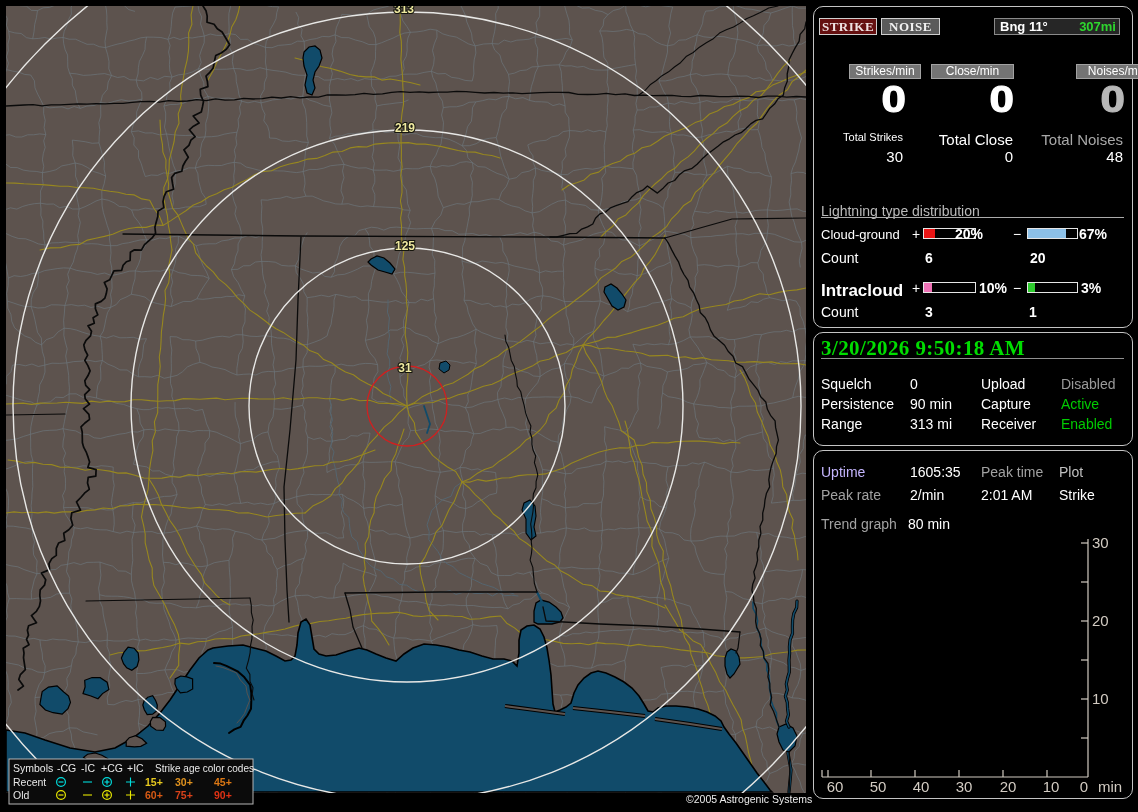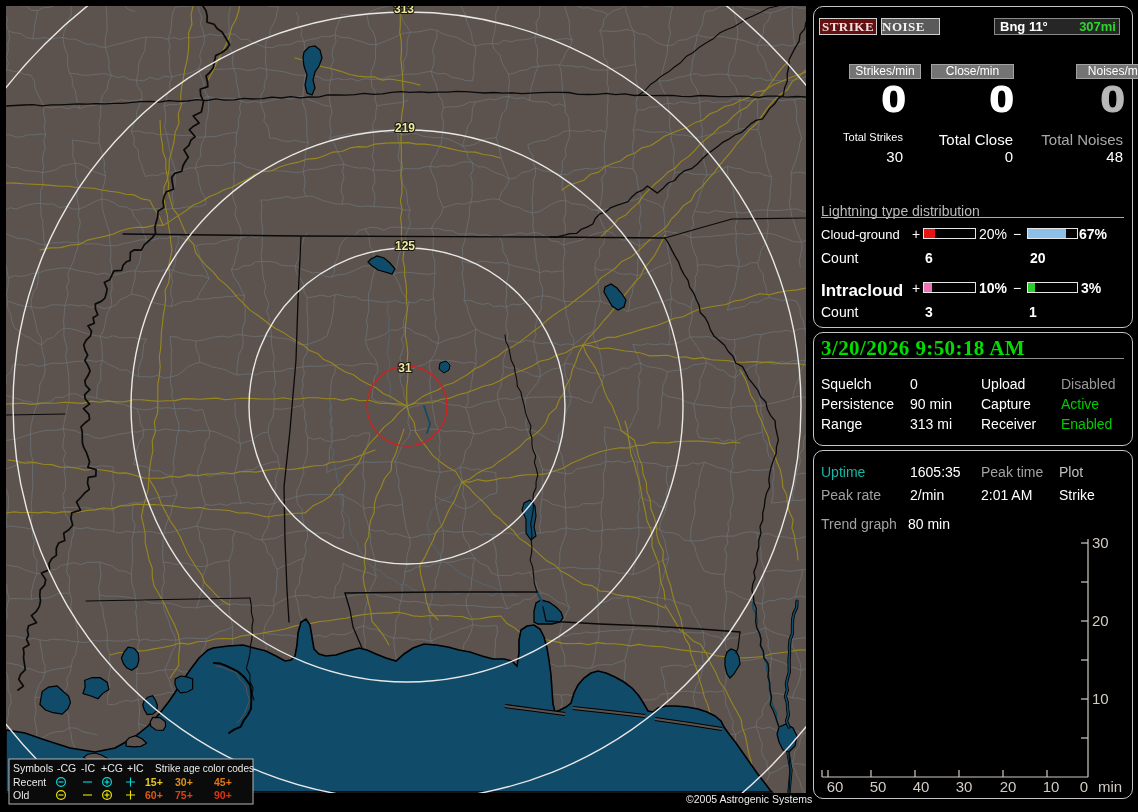--- a/index.html
+++ b/index.html
@@ -141,21 +141,21 @@
     <text x="167" y="41" font-size="10.5" fill="#d8421a" font-weight="bold" font-family="Liberation Sans,sans-serif">75+</text>
     <text x="206" y="41" font-size="10.5" fill="#e03214" font-weight="bold" font-family="Liberation Sans,sans-serif">90+</text>
   </svg>
 <div style="position:absolute;left:686px;top:793px;color:#ededed;font-size:10.5px;white-space:nowrap">©2005 Astrogenic Systems</div>
 
 <div class="panel" style="top:6px;height:322px"></div>
 <div class="panel" style="top:332px;height:114px"></div>
 <div class="panel" style="top:450px;height:349px"></div>
 
 <div class="t" style="left:819px;top:18px;width:58px;height:17px;background:#651010;border:1px solid #cfcfcf;font:bold 13px 'Liberation Serif',serif;color:#efe2e2;text-align:center;line-height:15px;letter-spacing:0.5px">STRIKE</div>
-<div class="t" style="left:881px;top:18px;width:59px;height:17px;background:#5a5a5a;border:1px solid #cfcfcf;font:bold 13px 'Liberation Serif',serif;color:#f2f2f2;line-height:15px;letter-spacing:0.5px">NOISE</div>
+<div class="t" style="left:881px;top:18px;width:59px;height:17px;background:#5a5a5a;border:1px solid #cfcfcf;font:bold 13px 'Liberation Serif',serif;color:#f2f2f2;text-align:center;line-height:15px;letter-spacing:0.5px">NOISE</div>
 <div class="t" style="left:994px;top:18px;width:126px;height:17px;background:#262626;border:1px solid #8a8a8a"></div>
 <div class="t" style="left:1000px;top:19px;font-weight:bold;font-size:13px">Bng 11°</div>
 <div class="t" style="left:994px;top:19px;width:122px;text-align:right;font-weight:bold;font-size:13px;color:#2ed52e">307mi</div>
 
 <div class="badge" style="left:849px;top:64px;width:72px">Strikes/min</div>
 <div class="badge" style="left:931px;top:64px;width:83px">Close/min</div>
 <div class="badge" style="left:1076px;top:64px;width:83px">Noises/min</div>
 
 <div class="t" style="right:232px;top:79px;font-weight:bold;font-size:36px;-webkit-text-stroke:1.1px #fff;transform:scaleX(1.22);transform-origin:100% 50%">0</div>
 <div class="t" style="right:124px;top:79px;font-weight:bold;font-size:36px;-webkit-text-stroke:1.1px #fff;transform:scaleX(1.22);transform-origin:100% 50%">0</div>
@@ -169,21 +169,21 @@
 <div class="t" style="right:15px;top:148px;font-size:15px">48</div>
 
 <div class="t" style="left:821px;top:203px;color:#bbbbbb">Lightning type distribution</div>
 <div style="position:absolute;left:821px;top:217px;width:303px;height:1px;background:#ababab"></div>
 
 <div class="t" style="left:821px;top:227px;font-weight:normal;font-size:13px">Cloud-ground</div>
 <div class="t" style="left:912px;top:226px">+</div>
 <div class="bar" style="left:923px;top:228px">
     <div style="width:11px;background:#e81414"></div>
   </div>
-<div class="t" style="left:979px;top:226px;font-weight:normal">20%</div>
+<div class="t" style="left:955px;top:226px;font-weight:bold">20%</div>
 <div class="t" style="left:1013px;top:226px">−</div>
 <div class="bar" style="left:1027px;top:228px;width:51px">
     <div style="width:38px;background:#8cc0e8"></div>
   </div>
 <div class="t" style="left:1079px;top:226px;font-weight:bold">67%</div>
 <div class="t" style="left:821px;top:250px">Count</div>
 <div class="t" style="left:925px;top:250px;font-weight:bold">6</div>
 <div class="t" style="left:1030px;top:250px;font-weight:bold">20</div>
 
 <div class="t" style="left:821px;top:281px;font-weight:bold;font-size:17px">Intracloud</div>
@@ -209,21 +209,21 @@
 <div class="t" style="left:1061px;top:376px;color:#9a9a9a">Disabled</div>
 <div class="t" style="left:821px;top:396px">Persistence</div>
 <div class="t" style="left:910px;top:396px">90 min</div>
 <div class="t" style="left:981px;top:396px">Capture</div>
 <div class="t" style="left:1061px;top:396px;color:#00cc00">Active</div>
 <div class="t" style="left:821px;top:416px">Range</div>
 <div class="t" style="left:910px;top:416px">313 mi</div>
 <div class="t" style="left:981px;top:416px">Receiver</div>
 <div class="t" style="left:1061px;top:416px;color:#00cc00">Enabled</div>
 
-<div class="t" style="left:821px;top:464px;color:#14b8a6">Uptime</div>
+<div class="t" style="left:821px;top:464px;color:#c4b5fd">Uptime</div>
 <div class="t" style="left:910px;top:464px">1605:35</div>
 <div class="t" style="left:981px;top:464px;color:#a2a2a2">Peak time</div>
 <div class="t" style="left:1059px;top:464px;color:#c0c0c0">Plot</div>
 <div class="t" style="left:821px;top:487px;color:#a2a2a2">Peak rate</div>
 <div class="t" style="left:910px;top:487px">2/min</div>
 <div class="t" style="left:981px;top:487px">2:01 AM</div>
 <div class="t" style="left:1059px;top:487px">Strike</div>
 <div class="t" style="left:821px;top:516px;color:#a2a2a2">Trend graph</div>
 <div class="t" style="left:908px;top:516px">80 min</div>
 <svg width="320" height="270" viewBox="0 0 320 270" style="position:absolute;left:813px;top:530px">

